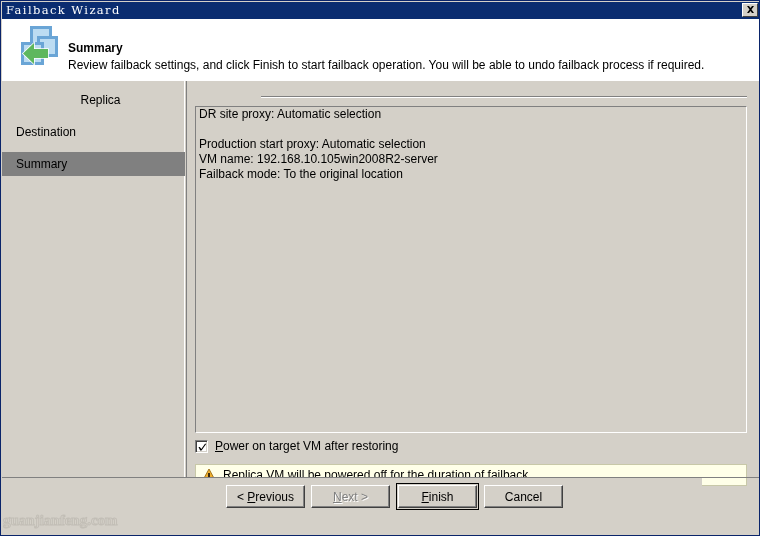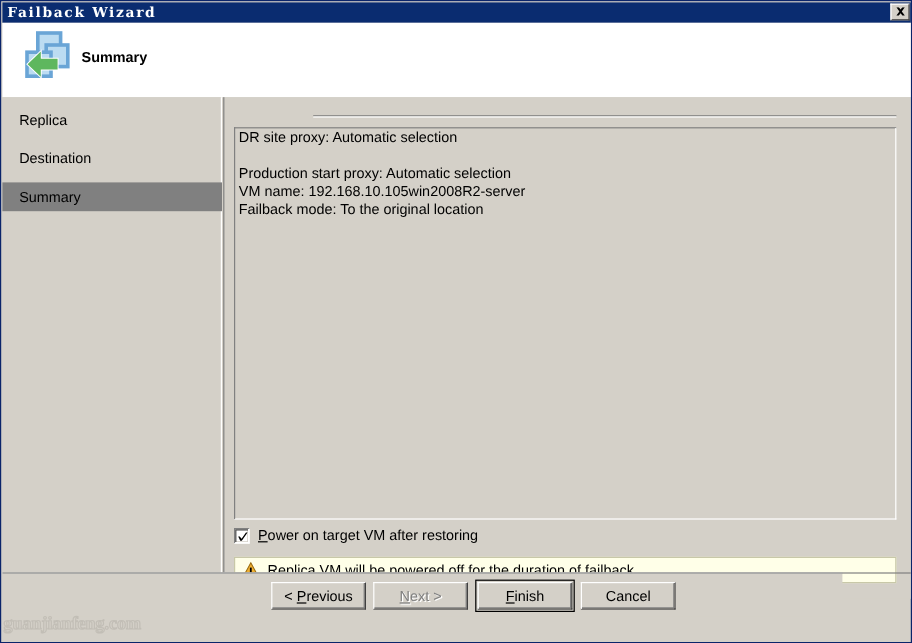--- a/index.html
+++ b/index.html
@@ -25,21 +25,21 @@
     position: absolute;
     left: 1px; top: 1px;
     width: 758px; height: 17px;
     background: #0a2c70;
     display: flex;
     align-items: center;
   }
   #title-text {
     color: #ffffff;
     font-family: "DejaVu Serif", serif;
-    font-weight: bold;
+    font-weight: normal;
     font-size: 11.5px;
     letter-spacing: 1.4px;
     padding-left: 4px;
     white-space: nowrap;
     line-height: 17px;
   }
   #close-button {
     position: absolute;
     right: 2px; top: 1px;
     width: 16px; height: 14px;
@@ -93,21 +93,21 @@
     position: absolute;
     left: 0;
     width: 183px; height: 24px;
     display: flex; align-items: center;
     font-size: 12px;
     color: #000000;
     cursor: default;
   }
   .sidebar-item > span { padding-left: 14px; }
   .sidebar-item.selected { background: #808080; }
-  #si-0 { top: 7px; }
+  #si-0 { top: 7px; justify-content: center; }
   #si-1 { top: 39px; }
   #si-2 { top: 71px; }
 
   
   #main {
     position: absolute;
     left: 185px; top: 80px;
     width: 574px; height: 418px;
     background: #d4d0c8;
     border-left: 1px solid #808080;
@@ -272,20 +272,21 @@
       <rect x="29" y="14" width="21" height="21" fill="#6aa5d6"></rect>
       <rect x="32" y="17" width="15" height="15" fill="#bcdcf2"></rect>
 
       <rect x="13" y="20" width="23" height="23" fill="#6aa5d6"></rect>
       <rect x="16" y="23" width="17" height="17" fill="#bcdcf2"></rect>
 
       <path d="M15 31.5 L26 21 L26 27 L40 27 L40 36 L26 36 L26 42 Z" fill="#5cb85c" stroke="#ffffff" stroke-width="1.6"></path>
       <path d="M15 31.5 L26 21 L26 27 L40 27 L40 36 L26 36 L26 42 Z" fill="#5eb75e"></path>
     </svg>
     <div id="header-title">Summary</div>
+    <div id="header-sub">Review failback settings, and click Finish to start failback operation. You will be able to undo failback process if required.</div>
   </div>
 
   <div id="sidebar">
     <div class="sidebar-item" id="si-0">
       <span>Replica</span>
     </div>
     <div class="sidebar-item" id="si-1">
       <span>Destination</span>
     </div>
     <div class="sidebar-item selected" id="si-2">

